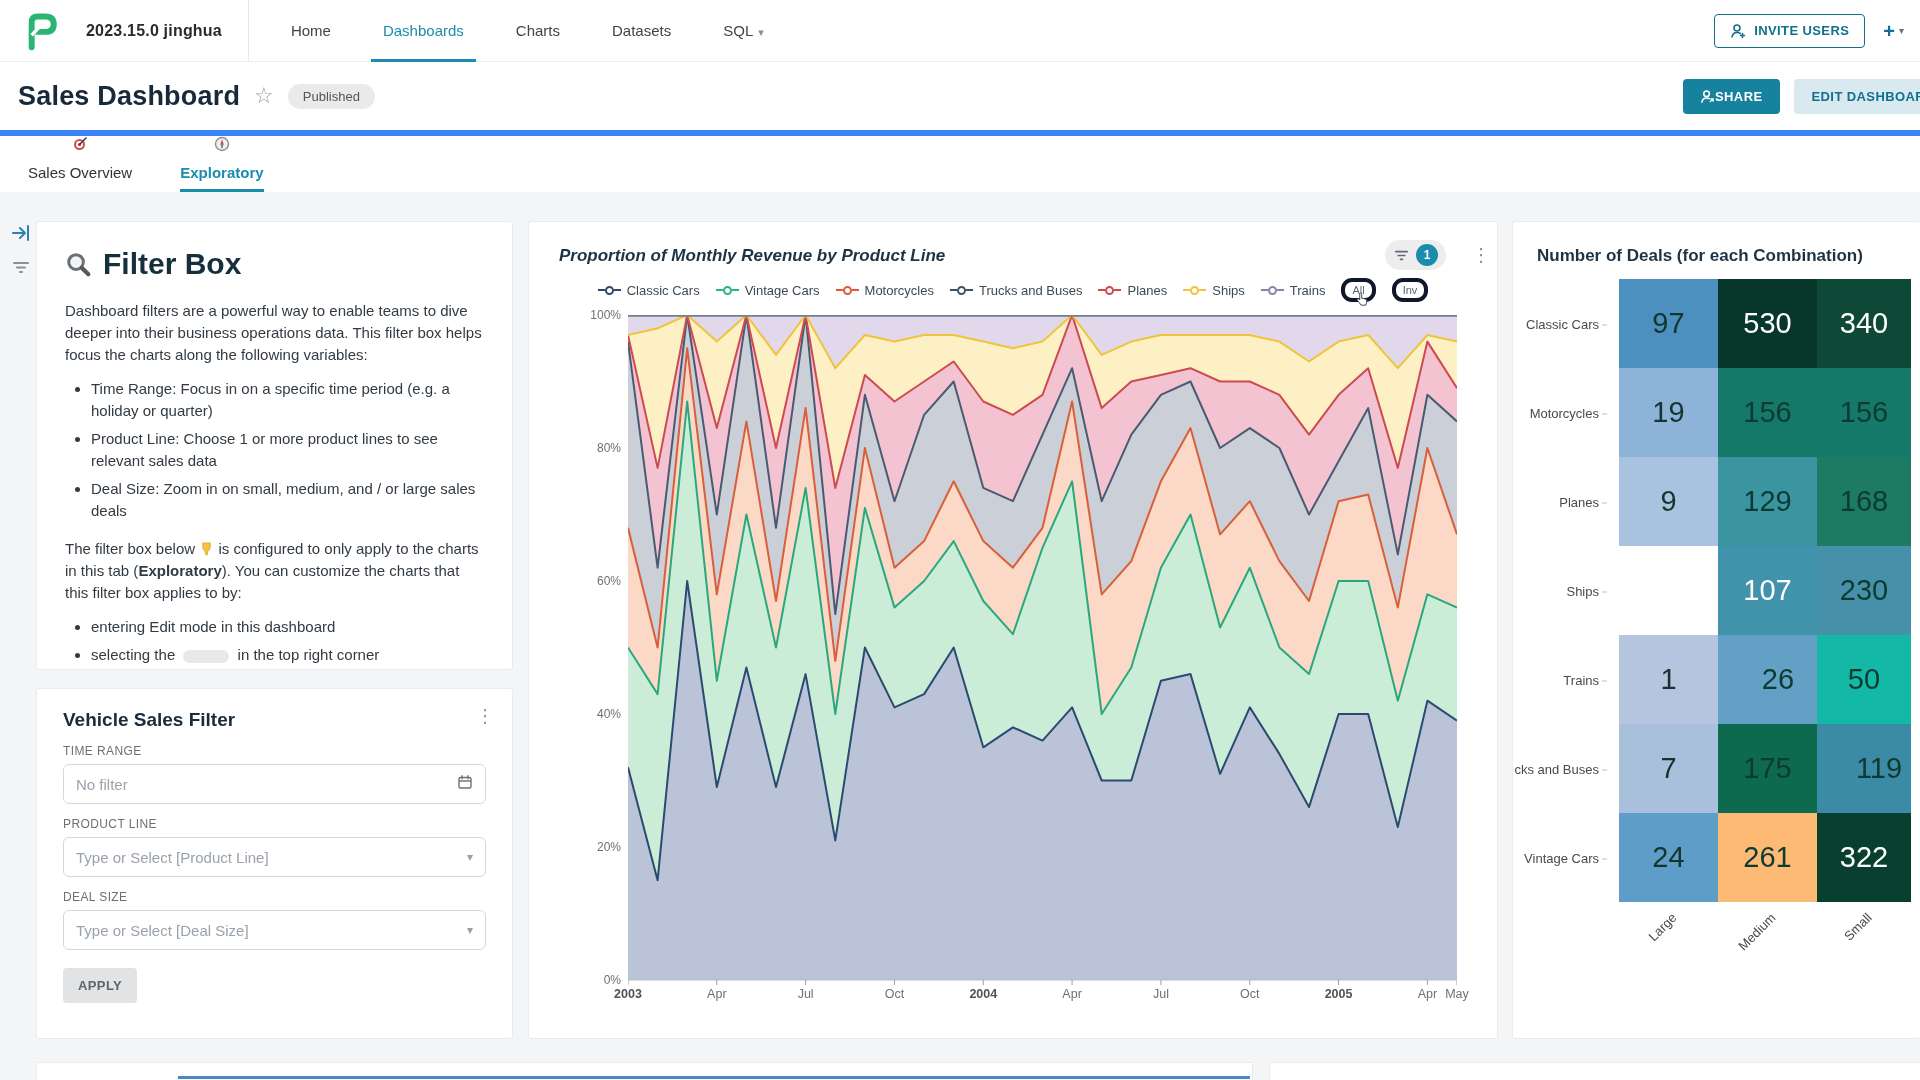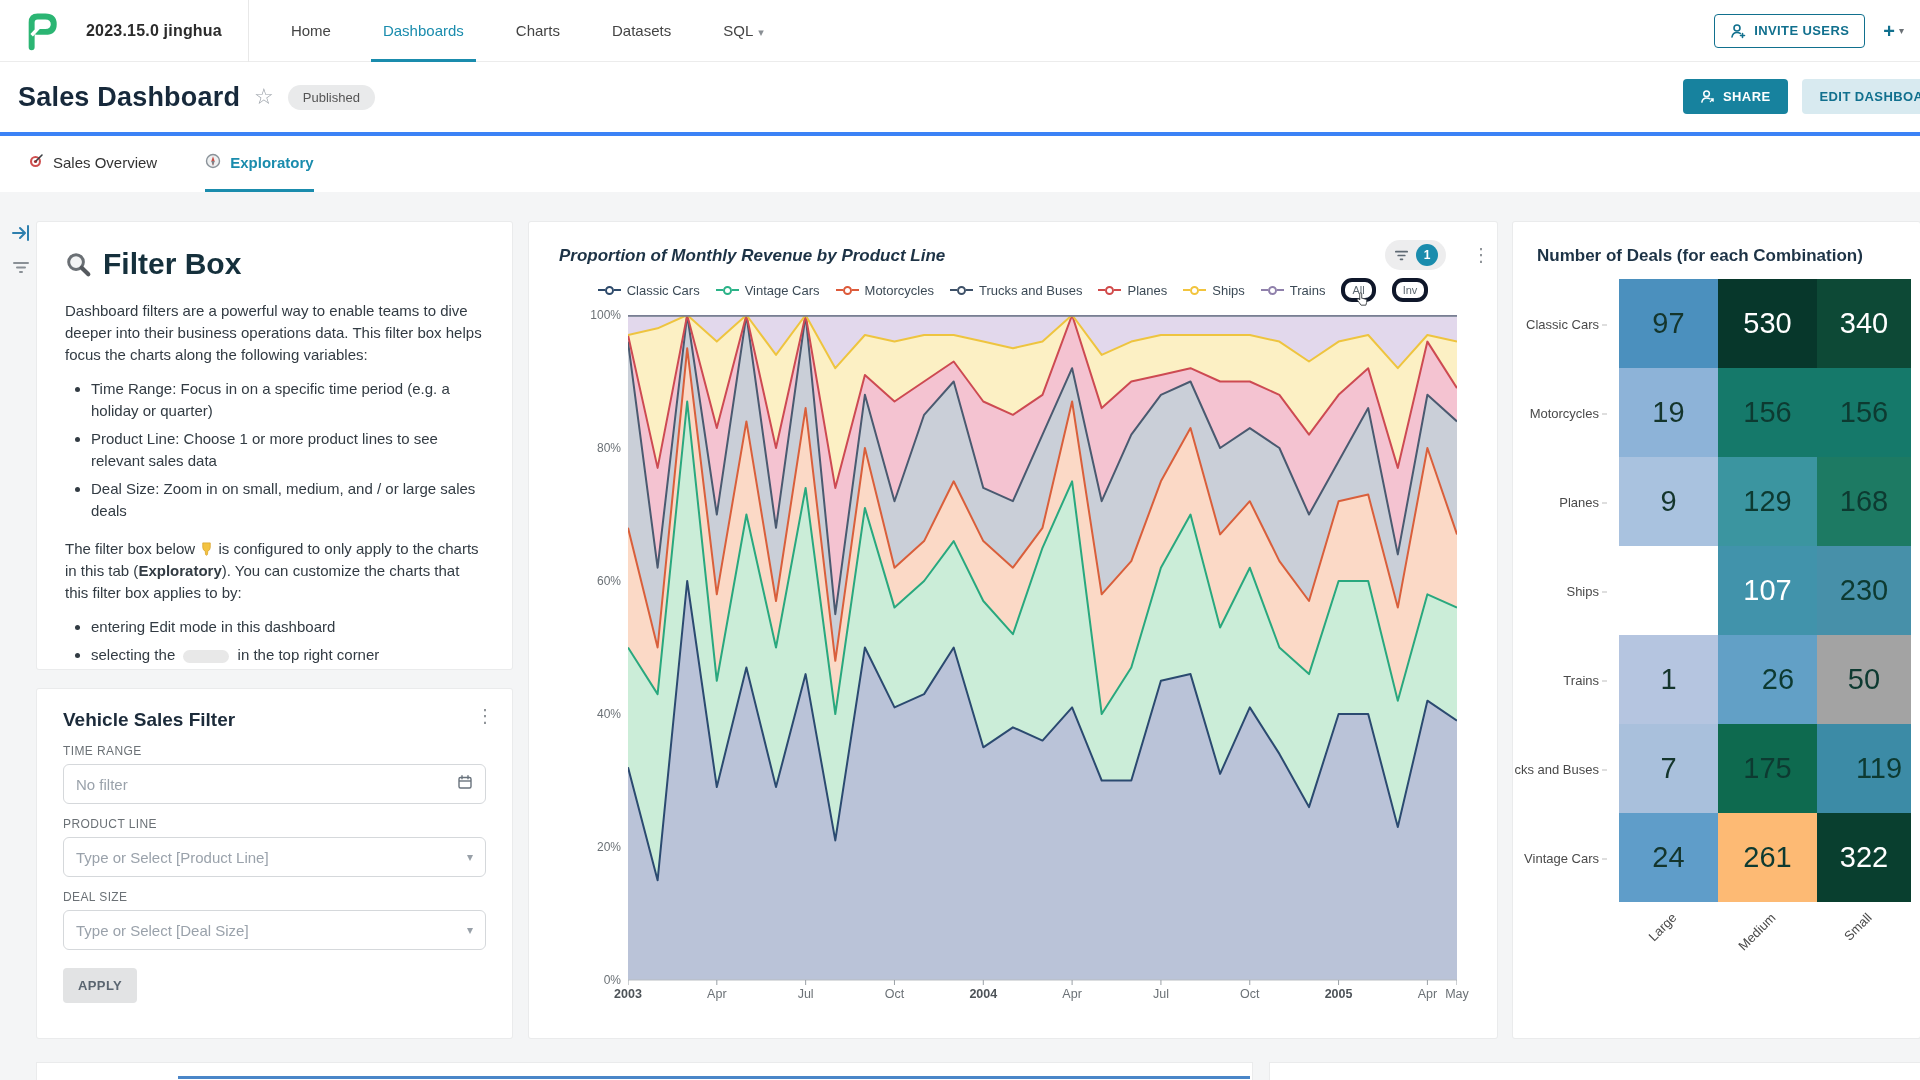--- a/index.html
+++ b/index.html
@@ -20,34 +20,34 @@
   .nav-items li.active::after { content:""; position:absolute; left:14px; right:14px; bottom:0; height:3px; background:#1a8cad; }
   .nav-right { margin-left:auto; display:flex; align-items:center; margin-right:16px; }
   .invite-btn { display:flex; align-items:center; gap:8px; border:1px solid #11708e; border-radius:4px;
                 background:#fff; color:#11708e; font-size:13px; font-weight:700; letter-spacing:.4px;
                 padding:8px 15px; cursor:pointer; }
   .plus-btn { margin-left:18px; color:#11708e; font-size:20px; font-weight:700; cursor:pointer; line-height:1; }
   .plus-caret { margin-left:4px; color:#6b7176; font-size:10px; cursor:pointer; }
 
   
   .header { position:absolute; left:0; top:62px; width:1920px; height:74px; background:#fff;
-            border-bottom:4px solid #3b82f6; display:flex; align-items:center; }
+            border-bottom:6px solid #3b82f6; display:flex; align-items:center; }
   .page-title { margin-left:18px; font-size:27px; font-weight:700; color:#17293b; letter-spacing:.2px; }
   .fave-star { margin-left:14px; font-size:22px; color:#9aa0a8; cursor:pointer; line-height:1; }
   .pub-badge { margin-left:14px; background:#e9eaeb; color:#555; font-size:13px; padding:5px 15px; border-radius:14px; }
   .header-actions { position:absolute; left:1683px; top:17px; display:flex; gap:14px; }
-  .share-btn { display:flex; align-items:center; gap:8px; background:#17829e; color:#fff; border:none;
+  .share-btn { display:flex; align-items:center; background:#17829e; color:#fff; border:none;
                font-size:13px; font-weight:700; letter-spacing:.4px; padding:10px 17px; border-radius:4px; cursor:pointer; }
   .edit-btn { background:#d8eaf0; color:#11708e; border:none; font-size:13px; font-weight:700; letter-spacing:.4px;
               padding:10px 18px; border-radius:4px; cursor:pointer; white-space:nowrap; width:190px; text-align:left; }
 
   
   .tabrow { position:absolute; left:0; top:136px; width:1920px; height:56px; background:#fff; display:flex; padding-left:28px; }
   .tab { display:flex; align-items:center; gap:9px; margin-right:48px; font-size:15px; color:#333; cursor:pointer;
-         border-bottom:3px solid transparent; height:56px; }
+         border-bottom:3px solid transparent; height:56px;flex-direction:column; }
   .tab.active { color:#1a8cad; font-weight:600; border-bottom-color:#1a8cad; }
 
   
   .content { position:absolute; left:0; top:192px; width:1920px; height:888px; background:#f4f5f6; }
   .card { position:absolute; background:#fff; box-shadow:0 0 0 1px rgba(0,0,0,.04); border-radius:2px; }
 
   .rail-icon { position:absolute; width:22px; height:22px; cursor:pointer; }
 
   
   #filter-box-card { left:37px; top:30px; width:475px; height:447px; overflow:hidden; padding:22px 28px 0 28px; }
@@ -392,21 +392,21 @@
           <div class="hm-cell" style="left: 106px; top: 235px; width: 99px; height: 89px; background: rgb(169, 194, 223); color: rgb(20, 53, 44);">9</div>
           <div class="hm-cell" style="left: 205px; top: 235px; width: 99px; height: 89px; background: rgb(59, 149, 160); color: rgb(13, 58, 49);">129</div>
           <div class="hm-cell" style="left: 304px; top: 235px; width: 94px; height: 89px; background: rgb(29, 122, 99); color: rgb(13, 58, 49);">168</div>
           <div class="hm-rowlabel" style="top: 368.5px;">Ships</div>
           <div class="hm-cell" style="left: 106px; top: 324px; width: 99px; height: 89px; background: rgb(255, 255, 255); color: rgb(20, 53, 44);"></div>
           <div class="hm-cell" style="left: 205px; top: 324px; width: 99px; height: 89px; background: rgb(65, 147, 171); color: #ffffff;">107</div>
           <div class="hm-cell" style="left: 304px; top: 324px; width: 94px; height: 89px; background: rgb(71, 144, 169); color: rgb(13, 58, 49);">230</div>
           <div class="hm-rowlabel" style="top: 457.5px;">Trains</div>
           <div class="hm-cell" style="left: 106px; top: 413px; width: 99px; height: 89px; background: rgb(181, 197, 224); color: rgb(20, 53, 44);">1</div>
           <div class="hm-cell" style="left: 205px; top: 413px; width: 120px; height: 89px; background: rgb(98, 160, 198); color: rgb(13, 58, 49);">26</div>
-          <div class="hm-cell" style="left: 304px; top: 413px; width: 94px; height: 89px; background: #a3a3a3; color: rgb(13, 58, 49);">50</div>
+          <div class="hm-cell" style="left: 304px; top: 413px; width: 94px; height: 89px; background: #14b8a6; color: rgb(13, 58, 49);">50</div>
           <div class="hm-rowlabel" style="top: 546.5px;">cks and Buses</div>
           <div class="hm-cell" style="left: 106px; top: 502px; width: 99px; height: 89px; background: rgb(169, 192, 220); color: rgb(20, 53, 44);">7</div>
           <div class="hm-cell" style="left: 205px; top: 502px; width: 99px; height: 89px; background: rgb(14, 106, 79); color: rgb(13, 58, 49);">175</div>
           <div class="hm-cell" style="left: 304px; top: 502px; width: 94px; height: 89px; background: rgb(60, 139, 166); color: rgb(13, 58, 49); padding-left: 30px;">119</div>
           <div class="hm-rowlabel" style="top: 635.5px;">Vintage Cars</div>
           <div class="hm-cell" style="left: 106px; top: 591px; width: 99px; height: 89px; background: rgb(95, 157, 201); color: rgb(20, 53, 44);">24</div>
           <div class="hm-cell" style="left: 205px; top: 591px; width: 99px; height: 89px; background: #fdba74; color: rgb(13, 58, 49);">261</div>
           <div class="hm-cell" style="left: 304px; top: 591px; width: 94px; height: 89px; background: rgb(9, 63, 47); color: rgb(255, 255, 255);">322</div>
           <div class="hm-collabel" style="left: 97.5px; width: 58px; text-align: right;">Large</div>
           <div class="hm-collabel" style="left: 196.5px; width: 58px; text-align: right;">Medium</div>

